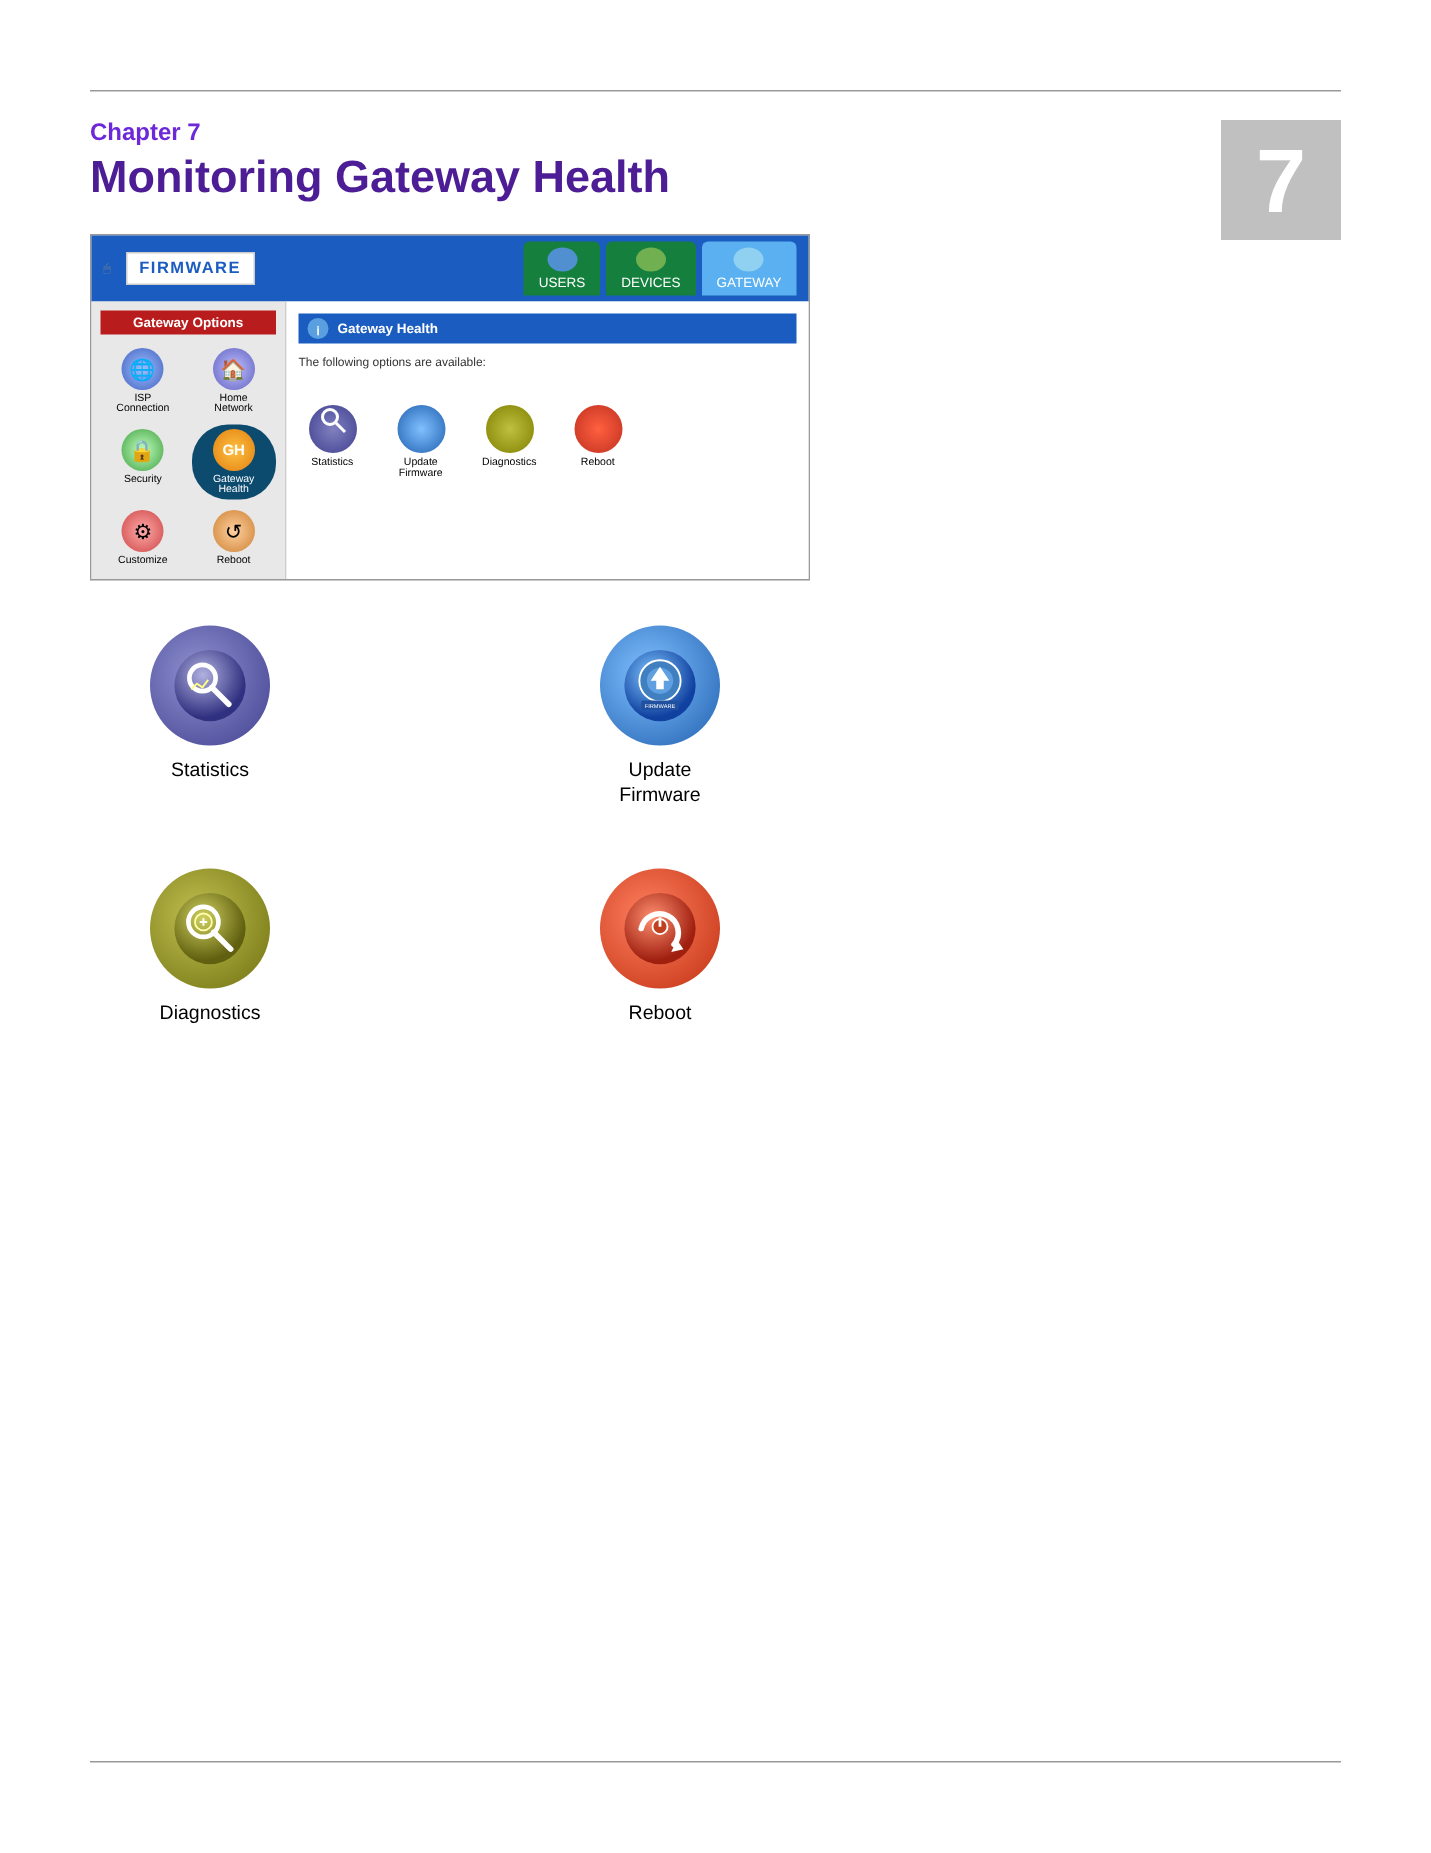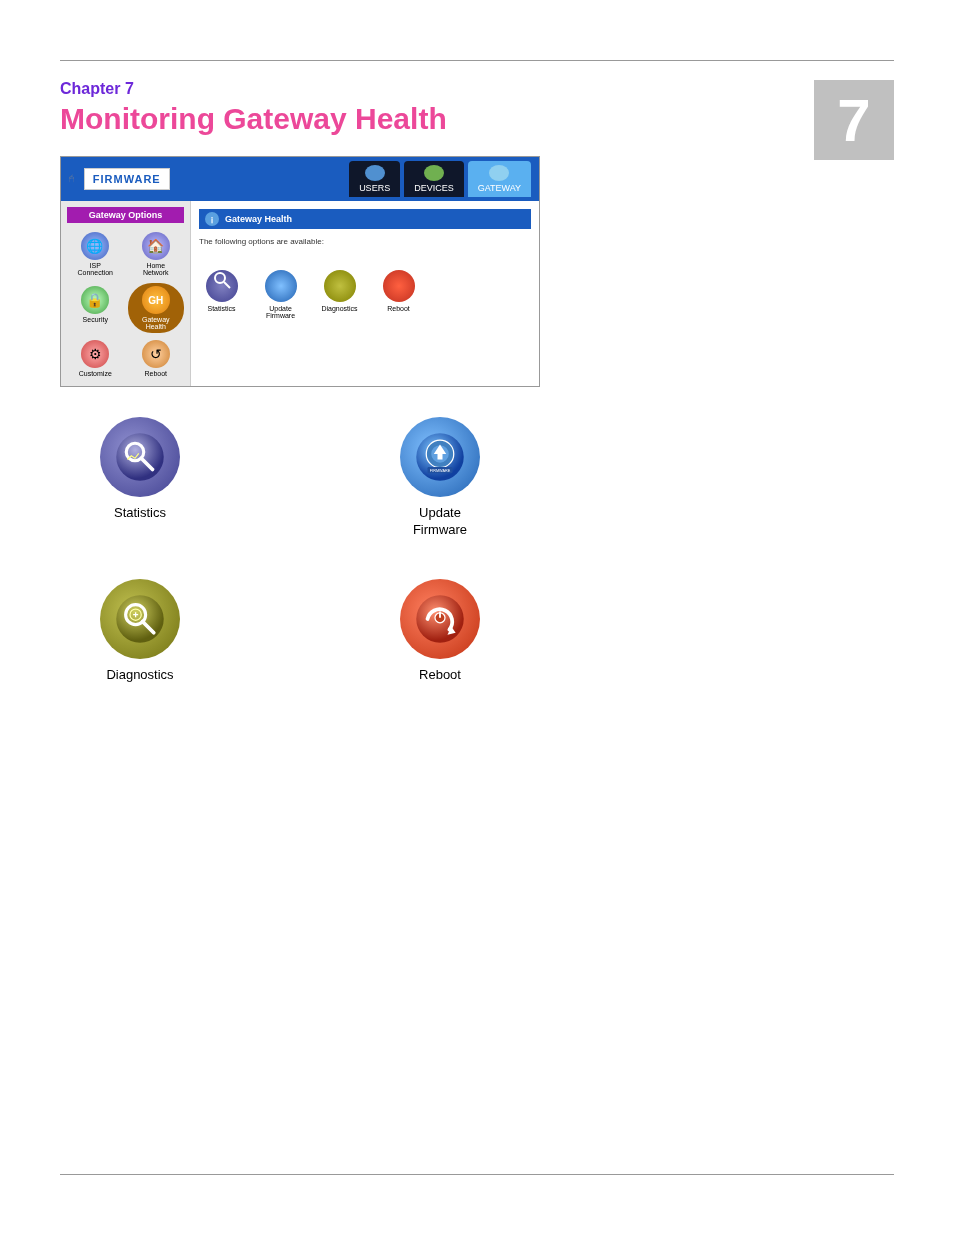--- a/index.html
+++ b/index.html
@@ -41,21 +41,21 @@
 
     .chapter-label {
       font-size: 16px;
       color: #6d28d9;
       font-weight: bold;
       margin-bottom: 4px;
     }
 
     .chapter-title {
       font-size: 30px;
-      color: #ec4899;
+      color: #4c1d95;
       font-weight: bold;
       margin-bottom: 20px;
     }
 
     .chapter-number-box {
       position: absolute;
       top: 0;
       right: 0;
       width: 80px;
       height: 80px;
@@ -94,21 +94,21 @@
       border: 1px solid #ccc;
     }
 
     .nav-tabs {
       display: flex;
       gap: 4px;
       margin-left: auto;
     }
 
     .nav-tab {
-      background: #0f172a;
+      background: #15803d;
       border-radius: 4px 4px 0 0;
       padding: 4px 10px;
       font-size: 9px;
       color: #fff;
       text-align: center;
       min-width: 50px;
     }
 
     .nav-tab.active {
       background: #5ab0f0;
@@ -119,21 +119,21 @@
     }
 
     .sidebar {
       width: 130px;
       background: #e8e8e8;
       border-right: 1px solid #ccc;
       padding: 6px;
     }
 
     .sidebar-title {
-      background: #a21caf;
+      background: #b91c1c;
       color: #fff;
       font-size: 9px;
       font-weight: bold;
       text-align: center;
       padding: 3px;
       margin-bottom: 6px;
     }
 
     .sidebar-grid {
       display: grid;
@@ -145,21 +145,21 @@
       display: flex;
       flex-direction: column;
       align-items: center;
       font-size: 7px;
       text-align: center;
       padding: 3px;
       border-radius: 3px;
     }
 
     .sidebar-item.selected {
-      background: #a16207;
+      background: #0c4a6e;
       color: #fff;
       border-radius: 24px;
     }
 
     .sidebar-icon {
       width: 28px;
       height: 28px;
       border-radius: 50%;
       margin-bottom: 2px;
       display: flex;

